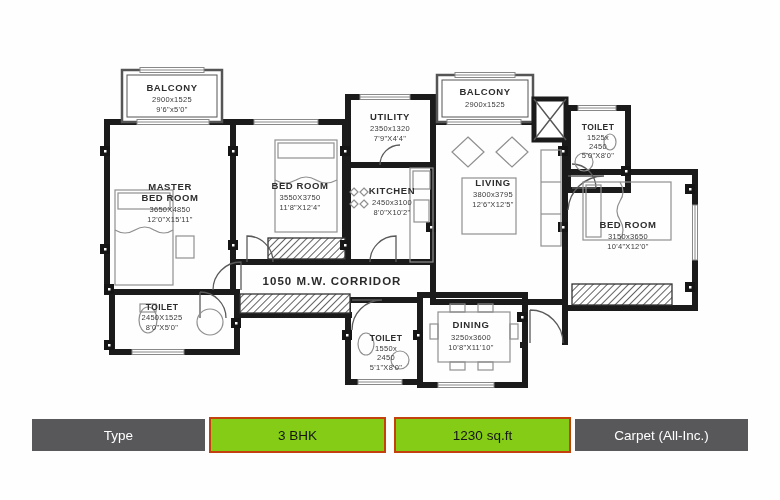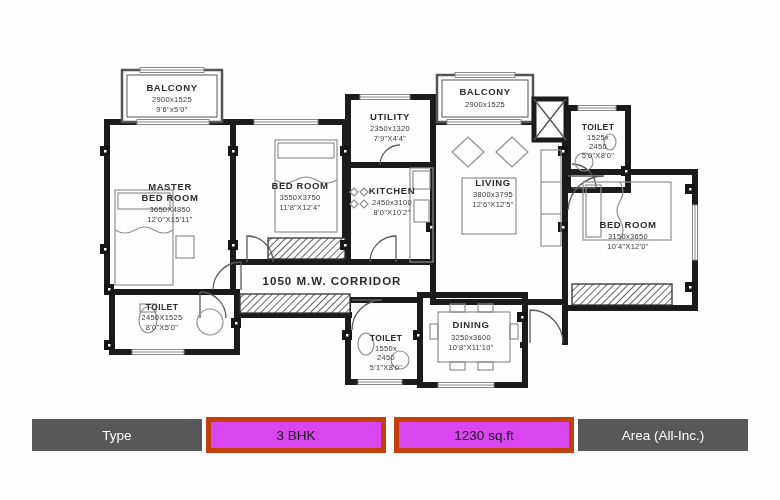--- a/index.html
+++ b/index.html
@@ -7,21 +7,21 @@
          font-family:"Liberation Sans",sans-serif;}
   svg{position:absolute;left:0;top:0;}
   .rn{font-family:"Liberation Sans",sans-serif;font-weight:bold;font-size:9.5px;fill:#2d2d2d;letter-spacing:.6px;}
   .rn-sm{font-family:"Liberation Sans",sans-serif;font-weight:bold;font-size:8.5px;fill:#2d2d2d;letter-spacing:.4px;}
   .rd{font-family:"Liberation Sans",sans-serif;font-size:7.5px;fill:#3a3a3a;letter-spacing:.3px;}
   .corridor-t{font-family:"Liberation Sans",sans-serif;font-weight:bold;font-size:11.5px;fill:#2b2b2b;letter-spacing:1px;}
   .spec-bar{position:absolute;left:32px;top:419px;width:716px;height:32px;display:flex;}
   .spec-cell{flex:1 1 0;display:flex;align-items:center;justify-content:center;
              font-size:13.5px;box-sizing:border-box;}
   .spec-cell.lab{background:#58585a;color:#fff;}
-  .spec-cell.val{background:#d946ef;color:#161616;border:5px solid #c2410c;margin:-2px 4px;z-index:2;}
+  .spec-cell.val{background:#84cc16;color:#161616;border:2px solid #c2410c;margin:-2px 4px;z-index:2;}
 </style>
 </head>
 <body>
 
 <div id="stage">
 
 <svg width="780" height="415" viewBox="0 0 780 415">
   <defs>
     <pattern id="hatch" width="5" height="5" patternUnits="userSpaceOnUse" patternTransform="rotate(45)">
       <rect width="5" height="5" fill="#ffffff"></rect>
@@ -294,16 +294,16 @@
     <text class="rd" x="471" y="350">10'8"X11'10"</text>
 
     <text class="corridor-t" x="332" y="285">1050 M.W. CORRIDOR</text>
   </g>
 </svg>
 
 <div class="spec-bar">
   <div class="spec-cell lab">Type</div>
   <div class="spec-cell val">3 BHK</div>
   <div class="spec-cell val">1230 sq.ft</div>
-  <div class="spec-cell lab">Area (All-Inc.)</div>
+  <div class="spec-cell lab">Carpet (All-Inc.)</div>
 </div>
 
 </div>
 
 </body></html>

